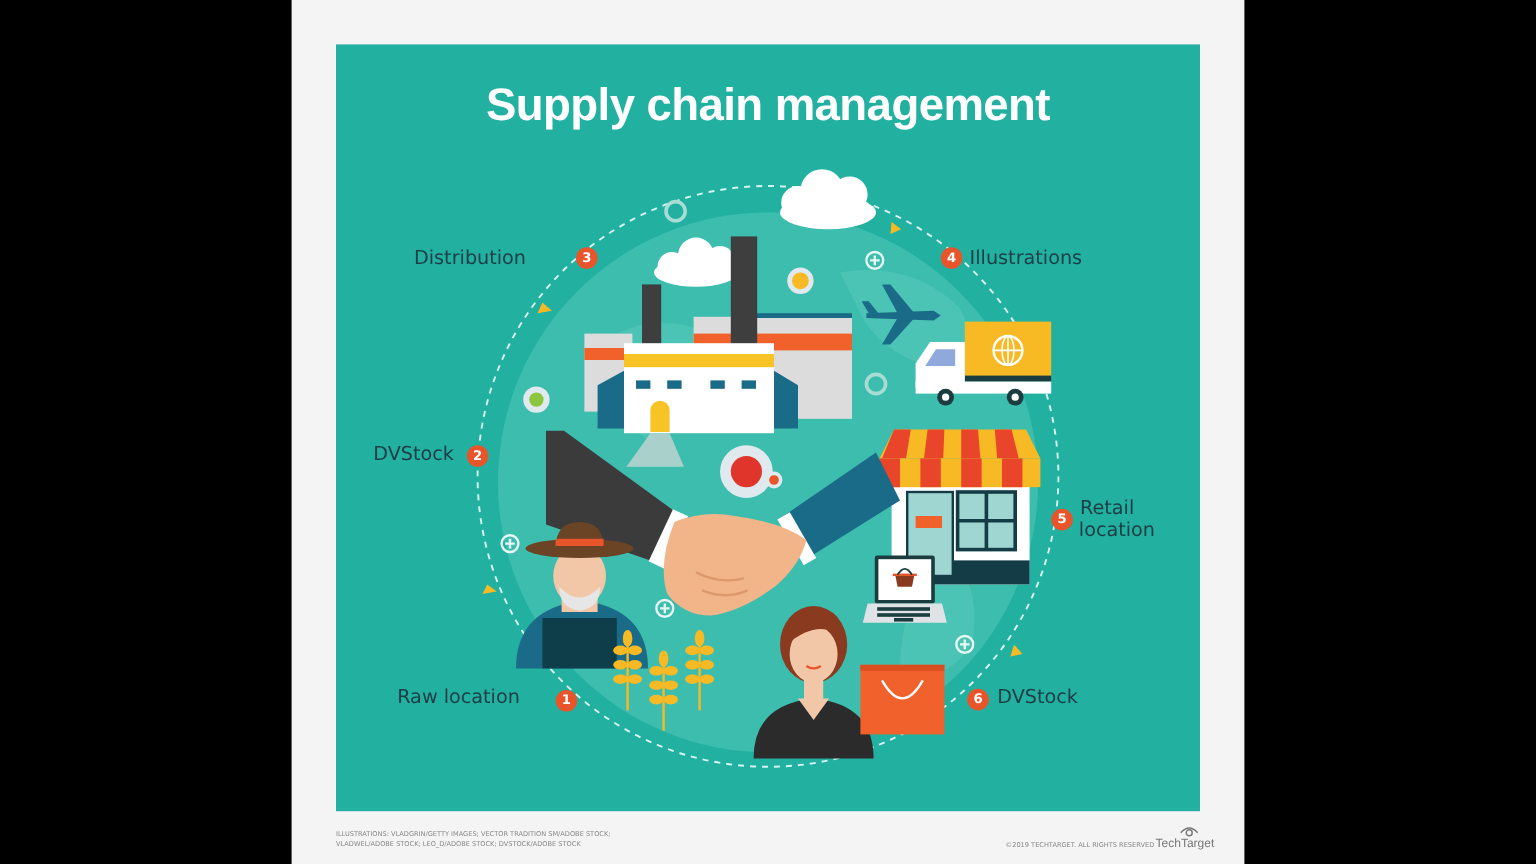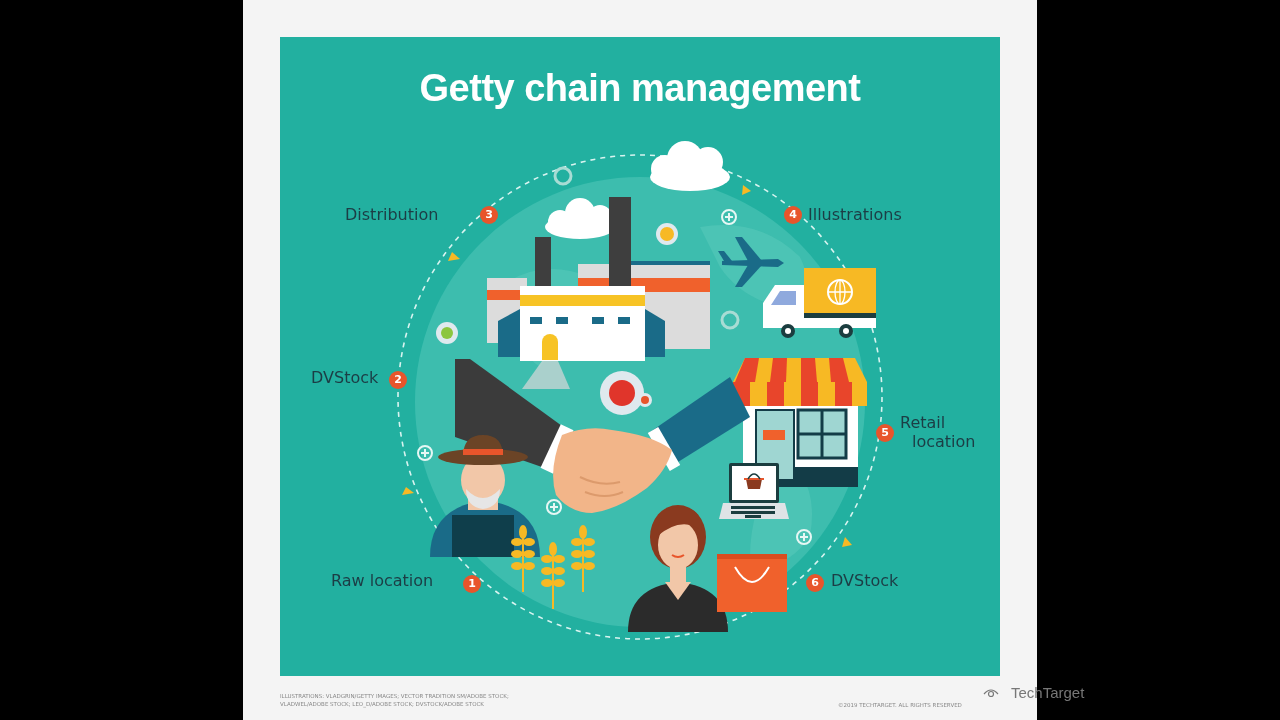--- a/index.html
+++ b/index.html
@@ -31,23 +31,22 @@
     .footer-left {
       position: absolute; left: 37px; top: 692px; width: 300px; color: #888;
       font-size: 5.5px; line-height: 8px; font-family: "DejaVu Sans", sans-serif;
       text-transform: uppercase;
     }
     .footer-right {
       position: absolute; left: 595px; top: 702px; color: #888; font-size: 5.5px;
       font-family: "DejaVu Sans", sans-serif; text-transform: uppercase;
     }
     .brand {
-      position: absolute; left: 720px; top: 684px; color: #777; font-size: 15px;
+      position: absolute; left: 720px; top: 698px; color: #777; font-size: 10px;
       font-family: "Liberation Sans", sans-serif;
-      margin-left: 48px;
     }
     .brand-eye { position: absolute; left: 740px; top: 688px; }
     svg.art { position: absolute; left: 0; top: 0; }
   </style>
 </head>
 <body>
 
 <div class="page">
   <div class="panel">
 
@@ -242,34 +241,34 @@
         </g>
       </g>
 
       <g>
         <rect x="437" y="517" width="70" height="58" fill="#f0612c"></rect>
         <rect x="437" y="517" width="70" height="5" fill="#d94d1f"></rect>
         <path d="M455 530 q17 30 34 0" stroke="#ffffff" stroke-width="2" fill="none"></path>
       </g>
     </svg>
 
-    <div class="title">Getty chain management</div>
+    <div class="title">Supply chain management</div>
 
     <div class="label" style="left:65px; top:168px;">Distribution</div>
     <div class="badge" style="left:200px; top:169px;">3</div>
 
     <div class="badge" style="left:504px; top:169px;">4</div>
     <div class="label" style="left:528px; top:168px;">Illustrations</div>
 
     <div class="label" style="left:31px; top:331px;">DVStock</div>
     <div class="badge" style="left:109px; top:334px;">2</div>
 
     <div class="badge" style="left:596px; top:387px;">5</div>
     <div class="label" style="left:620px; top:376px;text-align:center;">Retail</div>
-    <div class="label" style="left:632px; top:395px;">location</div>
+    <div class="label" style="left:619px; top:395px;">location</div>
 
     <div class="label" style="left:51px; top:534px;">Raw location</div>
     <div class="badge" style="left:183px; top:538px;">1</div>
 
     <div class="badge" style="left:526px; top:537px;">6</div>
     <div class="label" style="left:551px; top:534px;">DVStock</div>
   </div>
 
   <div class="footer-left">
     <div>Illustrations: vladgrin/Getty Images; Vector Tradition SM/Adobe Stock;</div>

